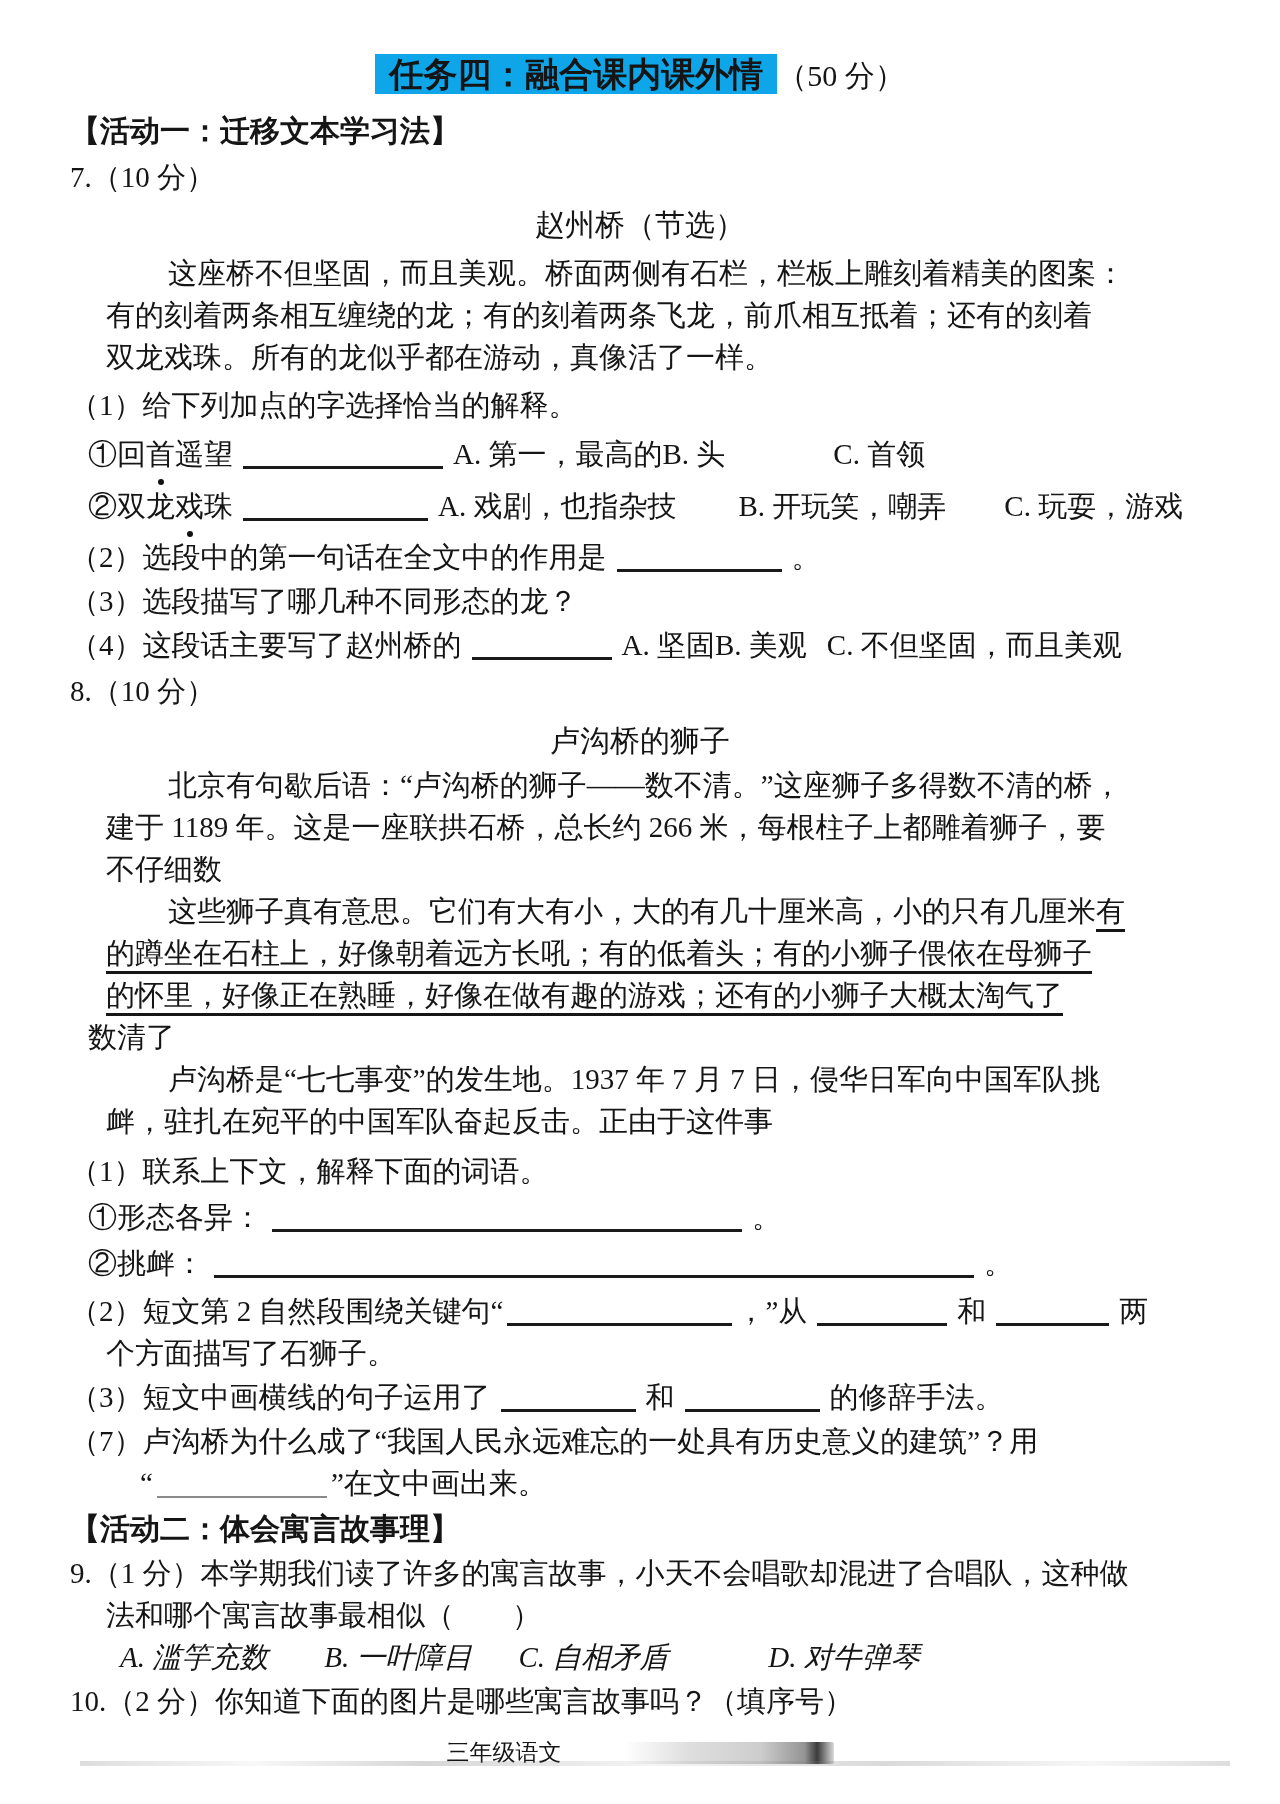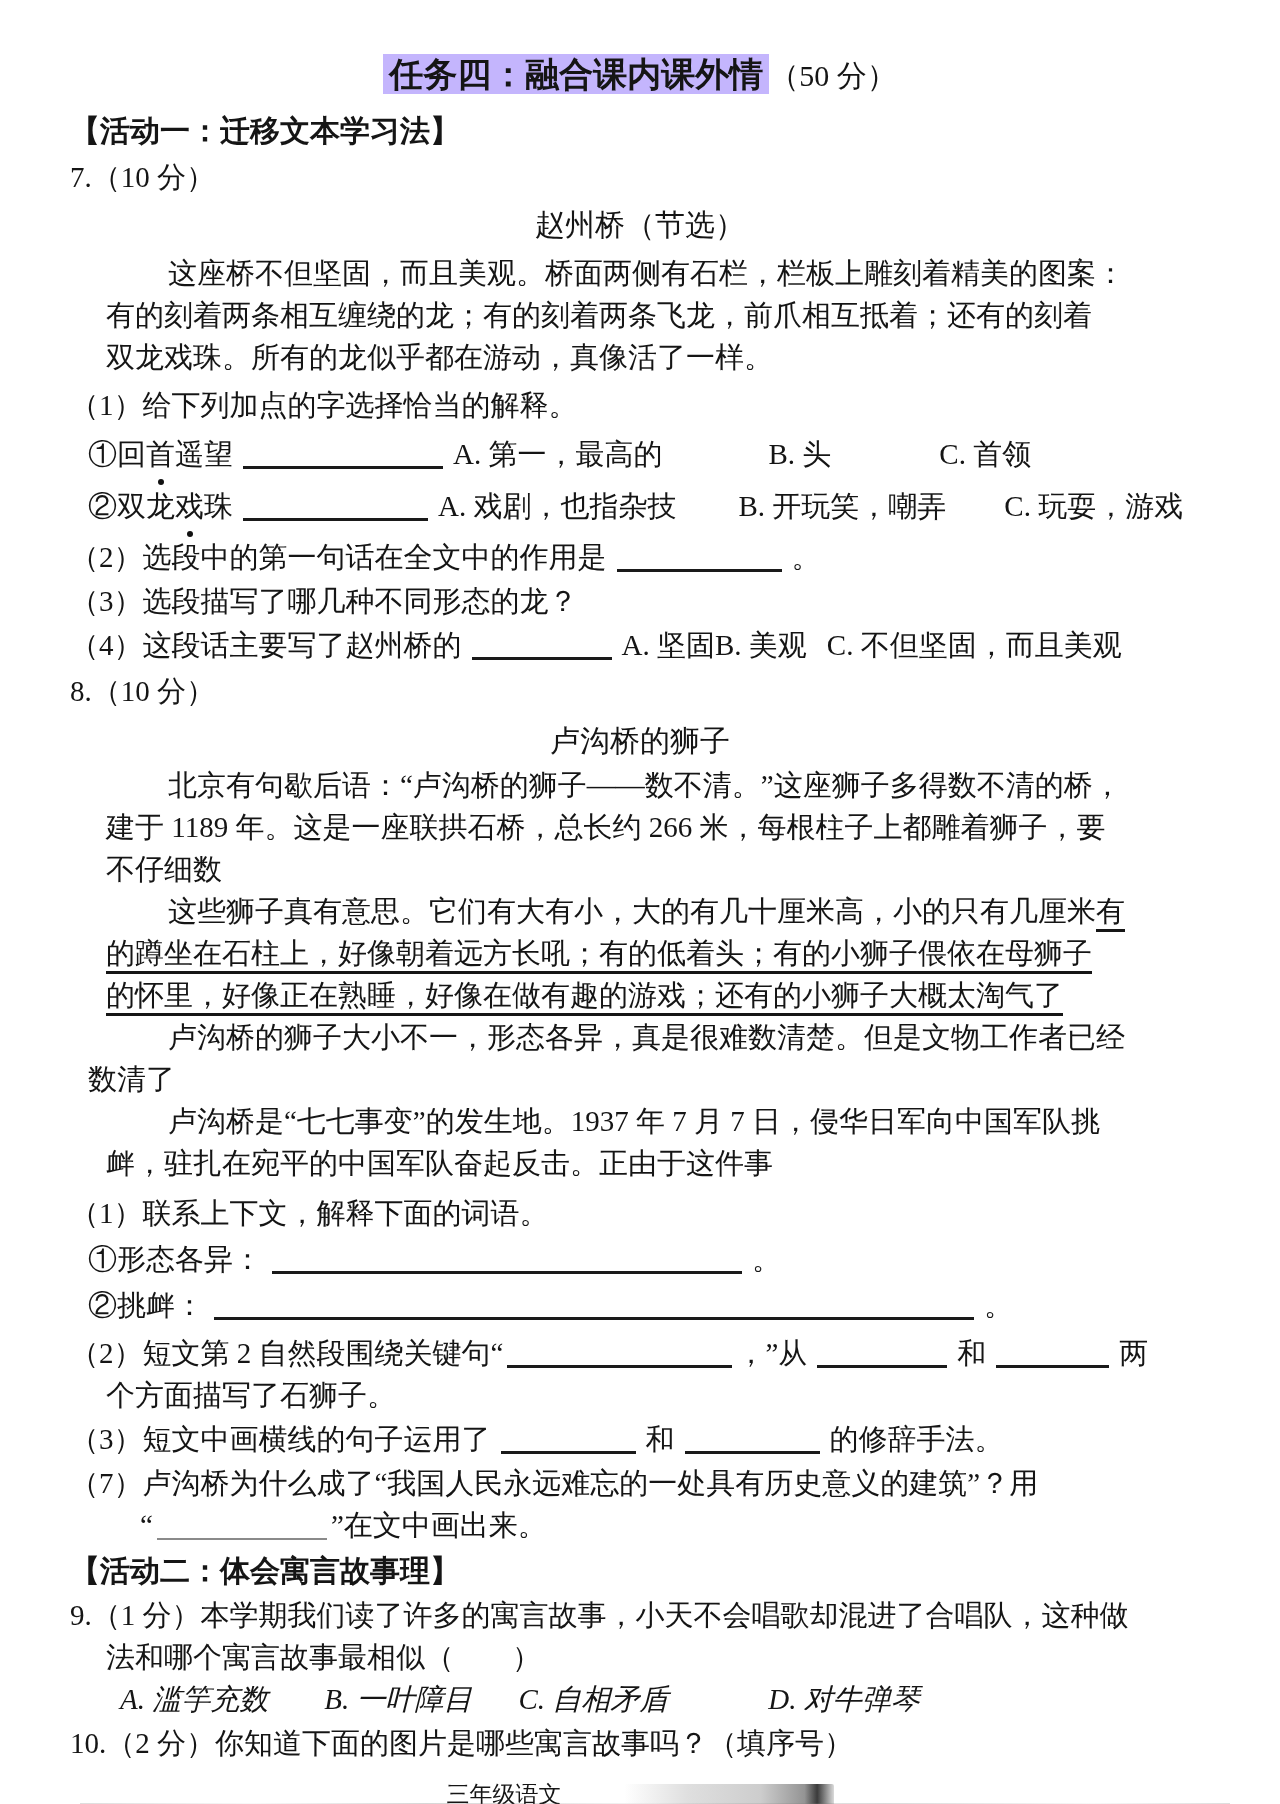--- a/index.html
+++ b/index.html
@@ -24,21 +24,21 @@
   .pL3{padding-left:106px;}  
   .pL4{padding-left:168px;}  
   .pL5{padding-left:120px;font-style:italic;}  
   .pL6{padding-left:140px;}  
   .ctr{text-align:center;}
   
   .maintitle{
     font-family:"Liberation Sans","DejaVu Sans",sans-serif;
     font-size:34px;line-height:48px;font-weight:bold;text-align:center;
   }
-  .maintitle .hl{background:#c4b5fd;padding:1px 6px;}
+  .maintitle .hl{background:#0ea5e9;padding:1px 14px;}
   .maintitle .score{font-weight:normal;font-family:"Liberation Serif",serif;font-size:30px;}
   
   .acthead{
     font-family:"Liberation Sans","DejaVu Sans",sans-serif;
     font-weight:bold;font-size:30px;
   }
   
   .ptitle{font-size:30px;}
   
   .bl{
@@ -105,21 +105,21 @@
 
   <div class="line pL1 mt4">7.（10 分）</div>
   <div class="line ptitle ctr mt6">赵州桥（节选）</div>
   <div class="line pL4 mt6">这座桥不但坚固，而且美观。桥面两侧有石栏，栏板上雕刻着精美的图案：</div>
   <div class="line pL3">有的刻着两条相互缠绕的龙；有的刻着两条飞龙，前爪相互抵着；还有的刻着</div>
   <div class="line pL3">双龙戏珠。所有的龙似乎都在游动，真像活了一样。</div>
 
   <div class="line pL1 mt6">（1）给下列加点的字选择恰当的解释。</div>
 
   <div class="line pL2 mt4 lh48">
-    <span>①回</span><span class="dt">首</span><span>遥望</span><span class="bl w200"></span><span class="opt">A. 第一，最高的</span><span class="opt" style="margin-left:106px">B. 头</span><span class="opt" style="margin-left:108px">C. 首领</span>
+    <span>①回</span><span class="dt">首</span><span>遥望</span><span class="bl w200"></span><span class="opt">A. 第一，最高的</span><span class="opt" style="">B. 头</span><span class="opt" style="margin-left:108px">C. 首领</span>
   </div>
 
   <div class="line pL2 mt4 lh48">
     <span>②双龙</span><span class="dt">戏</span><span>珠</span><span class="bl w185"></span><span class="opt">A. 戏剧，也指杂技</span><span class="opt" style="margin-left:62px">B. 开玩笑，嘲弄</span><span class="opt" style="margin-left:58px">C. 玩耍，游戏</span>
   </div>
 
   <div class="line pL1 mt6">
     <span>（2）选段中的第一句话在全文中的作用是</span><span class="bl w165"></span><span>。</span>
   </div>
 
@@ -139,21 +139,20 @@
   <div class="line pL4">
     <span>这些狮子真有意思。它们有大有小，大的有几十厘米高，小的只有几厘米</span><span class="u">有</span>
   </div>
   <div class="line pL3">
     <span class="u">的蹲坐在石柱上，好像朝着远方长吼；有的低着头；有的小狮子偎依在母狮子</span>
   </div>
   <div class="line pL3">
     <span class="u">的怀里，好像正在熟睡，好像在做有趣的游戏；还有的小狮子大概太淘气了</span>
   </div>
 
-  <div class="line pL4">卢沟桥的狮子大小不一，形态各异，真是很难数清楚。但是文物工作者已经</div>
   <div class="line pL2">数清了</div>
 
   <div class="line pL4">卢沟桥是“七七事变”的发生地。1937 年 7 月 7 日，侵华日军向中国军队挑</div>
   <div class="line pL3">衅，驻扎在宛平的中国军队奋起反击。正由于这件事</div>
 
   <div class="line pL1 mt8">（1）联系上下文，解释下面的词语。</div>
 
   <div class="line pL2 mt2 lh46">
     <span>①形态各异：</span><span class="bl w470"></span><span>。</span>
   </div>

